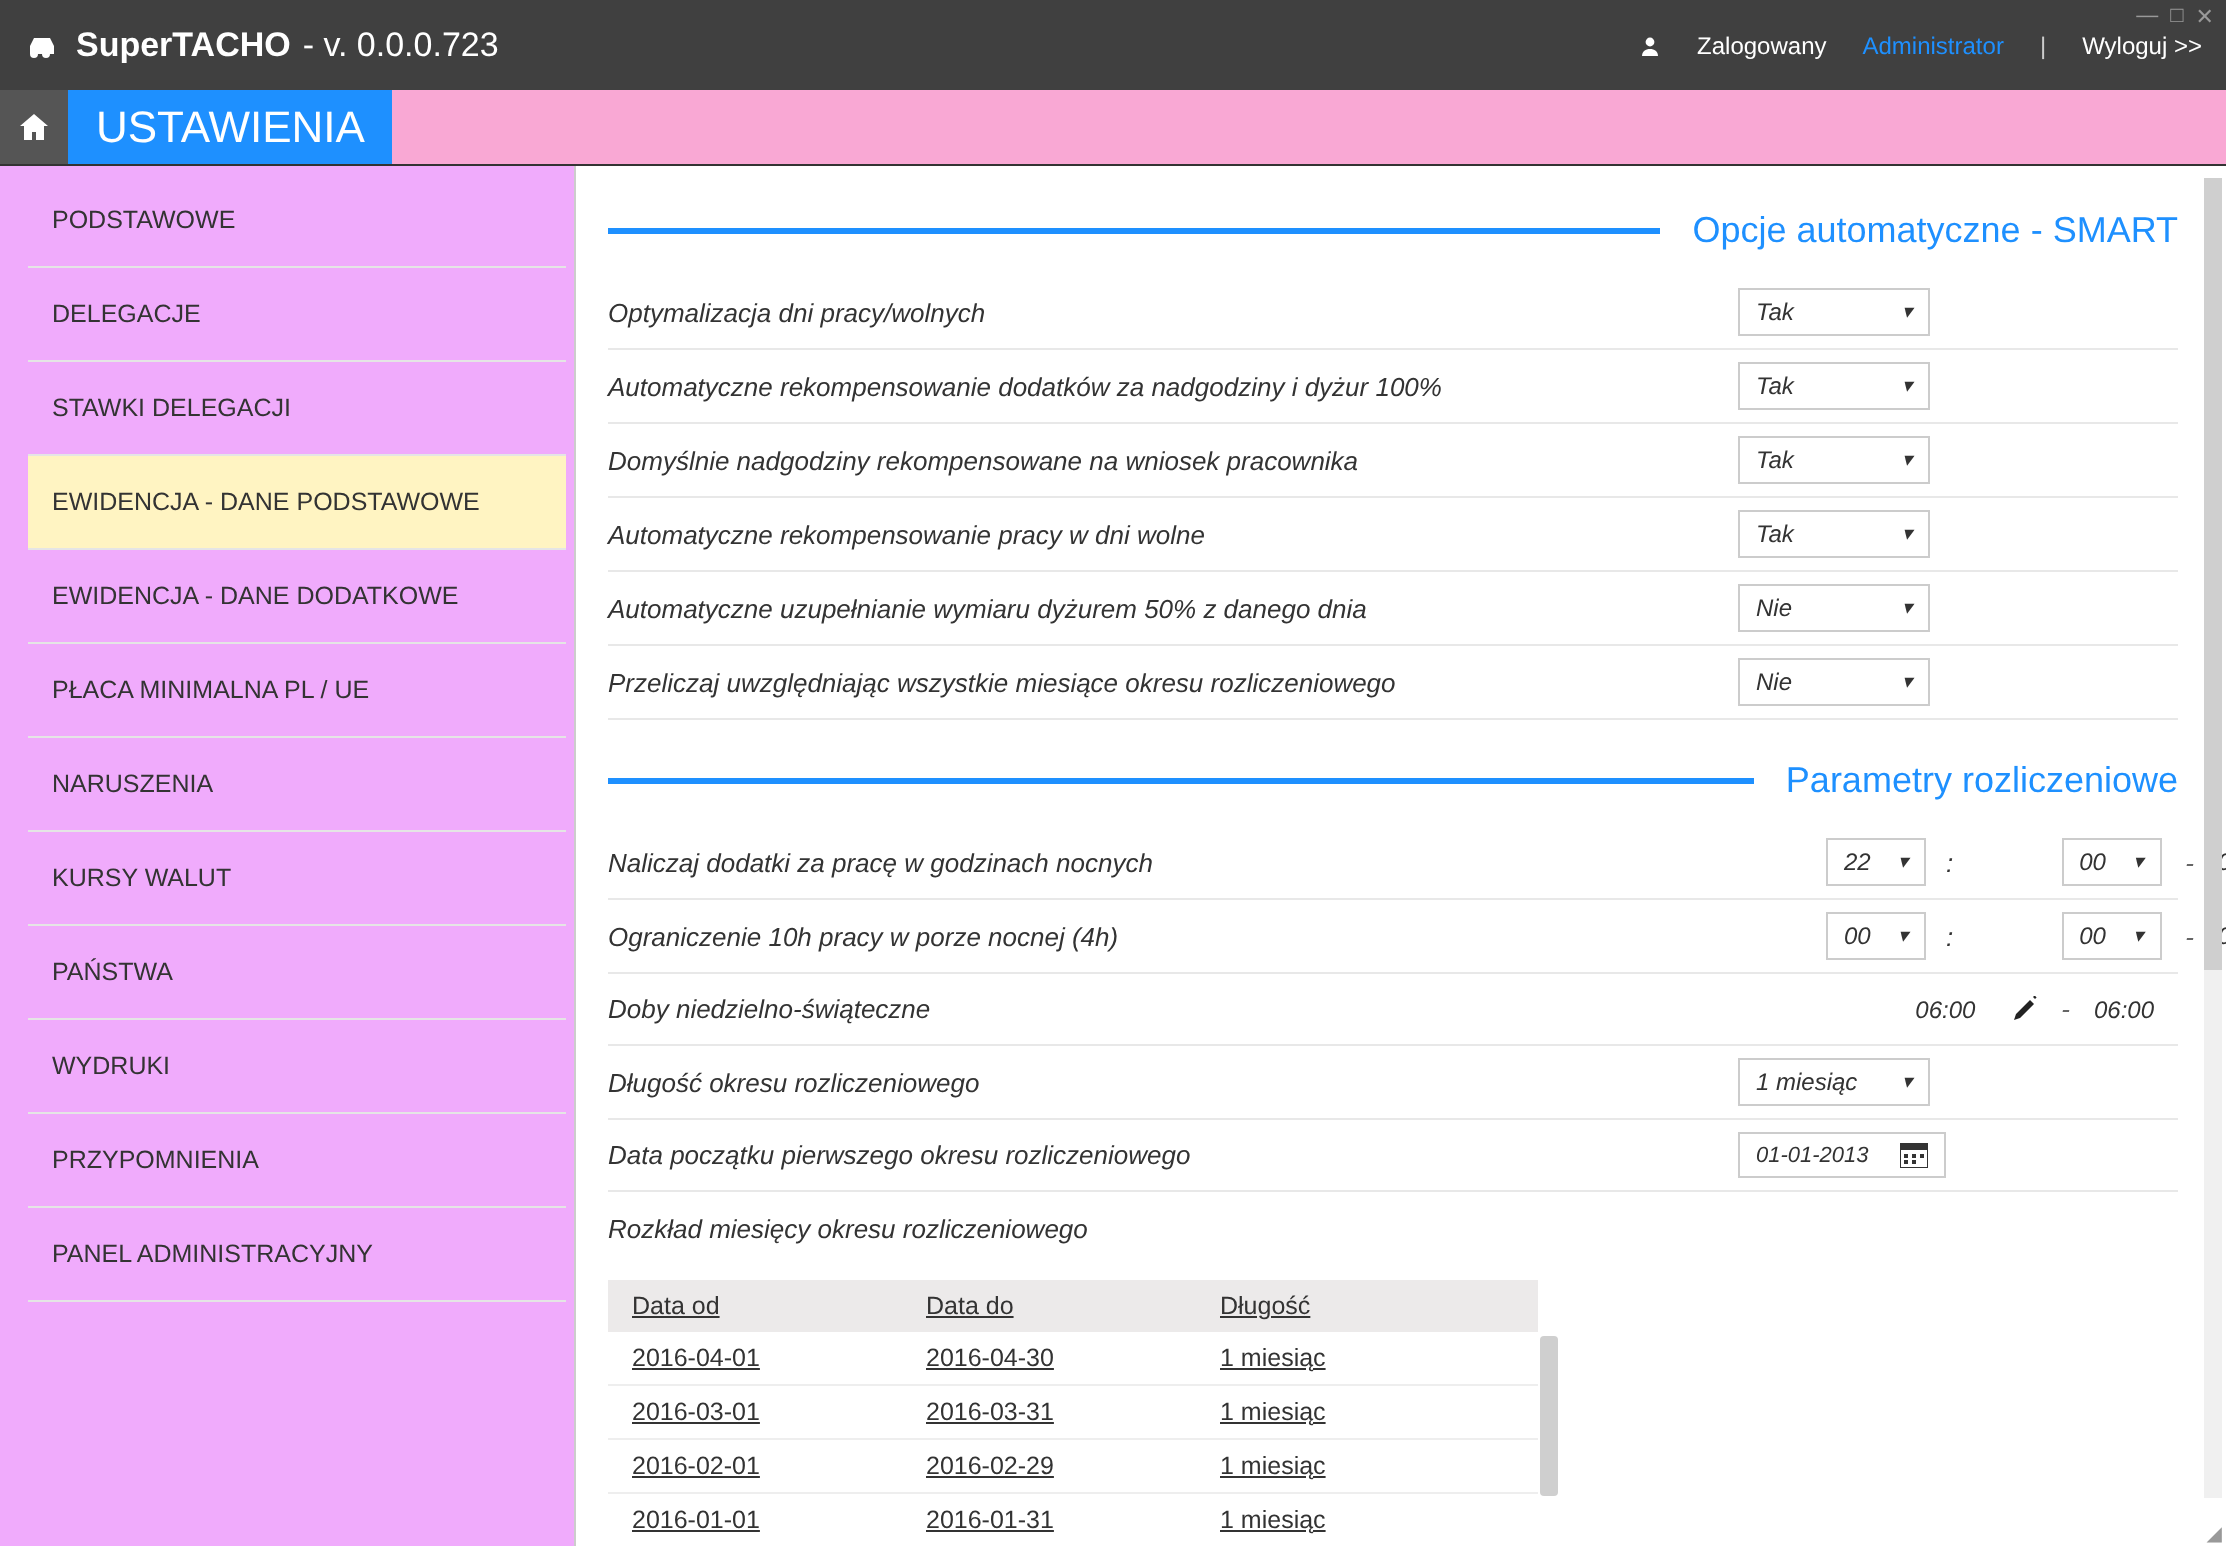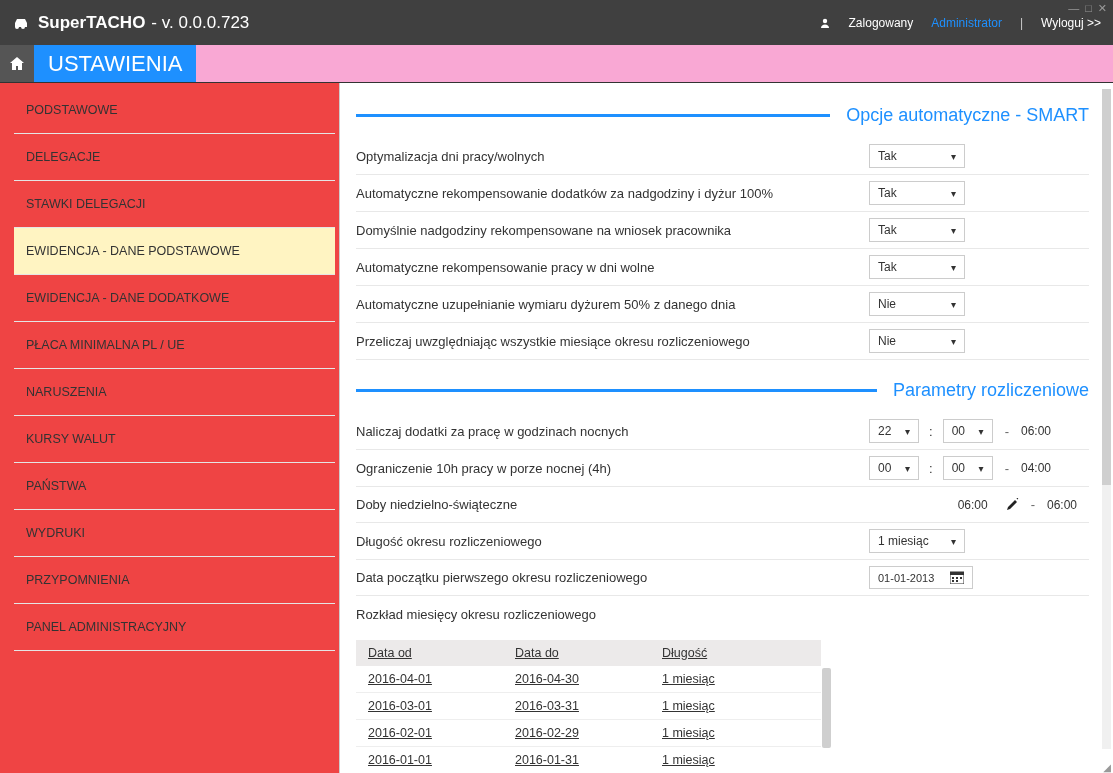--- a/index.html
+++ b/index.html
@@ -13,39 +13,39 @@
 .titlebar .right .admin { color: #1e90ff; }
 .titlebar .sep { color: #ccc; }
 .win-controls { position: absolute; top: 2px; right: 6px; display: flex; gap: 6px; color: #999; font-size: 11px; }
 .win-controls span { cursor: pointer; }
 
 .header2 { background: #f9a8d4; height: 38px; display: flex; align-items: stretch; border-bottom: 1px solid #333; }
 .home-btn { width: 34px; background: #555; display: flex; align-items: center; justify-content: center; color: #fff; }
 .page-title { background: #1e90ff; color: #fff; font-size: 22px; padding: 0 14px; display: flex; align-items: center; }
 
 .body { display: flex; height: calc(773px - 45px - 38px); }
-.sidebar { width: 340px; background: #ef4444; border-right: 1px solid #ccc; overflow-y: auto; padding: 4px 4px 4px 14px; }
+.sidebar { width: 288px; background: #f0abfc; border-right: 1px solid #ccc; overflow-y: auto; padding: 4px 4px 4px 14px; }
 .nav-item { padding: 16px 12px; font-size: 12.5px; color: #333; border-bottom: 1px solid #e5e5e5; cursor: pointer; }
 .nav-item.active { background: #fff4c2; }
 
 .main { flex: 1; overflow-y: auto; padding: 10px 24px 20px 0; position: relative; }
 .main-inner { padding-left: 16px; }
 
 .section-header { display: flex; align-items: center; margin: 12px 0 12px 0; }
 .section-header .line { height: 3px; background: #1e90ff; flex: 1; margin-right: 16px; }
 .section-header .title { color: #1e90ff; font-size: 18px; white-space: nowrap; }
 
-.row { display: flex; align-items: center; padding: 6px 0; border-bottom: 1px solid #e8e8e8; min-height: 36px; }
+.row { display: flex; align-items: center; padding: 6px 0; border-bottom: 1px solid #e8e8e8; min-height: 36px; font-style: italic; }
 .row .label { flex: 1; font-size: 13px; }
 .row .control { width: 220px; display: flex; align-items: center; justify-content: flex-start; gap: 6px; }
 .row .control.right { justify-content: flex-end; }
 
 .select { border: 1px solid #ccc; padding: 4px 8px; min-width: 96px; display: flex; align-items: center; justify-content: space-between; background: #fff; cursor: pointer; font-size: 12px; }
 .select .chev { font-size: 10px; color: #333; }
-.select.sm { min-width: 50px; }
+.select.sm { min-width: 50px; margin-left: 44px; }
 .colon { padding: 0 4px; }
 .dash { padding: 0 6px; color: #666; }
 .timeval { font-size: 12px; min-width: 42px; text-align: left; }
 .pencil { cursor: pointer; }
 
 .date-input { border: 1px solid #ccc; padding: 4px 8px; display: flex; align-items: center; gap: 16px; font-size: 11px; }
 
 .table-wrap { margin-top: 8px; border: 0; width: 465px; position: relative; }
 .thead { background: #eceaea; display: flex; padding: 6px 12px; font-size: 12.5px; }
 .thead div, .trow div { flex: 1; text-decoration: underline; }

